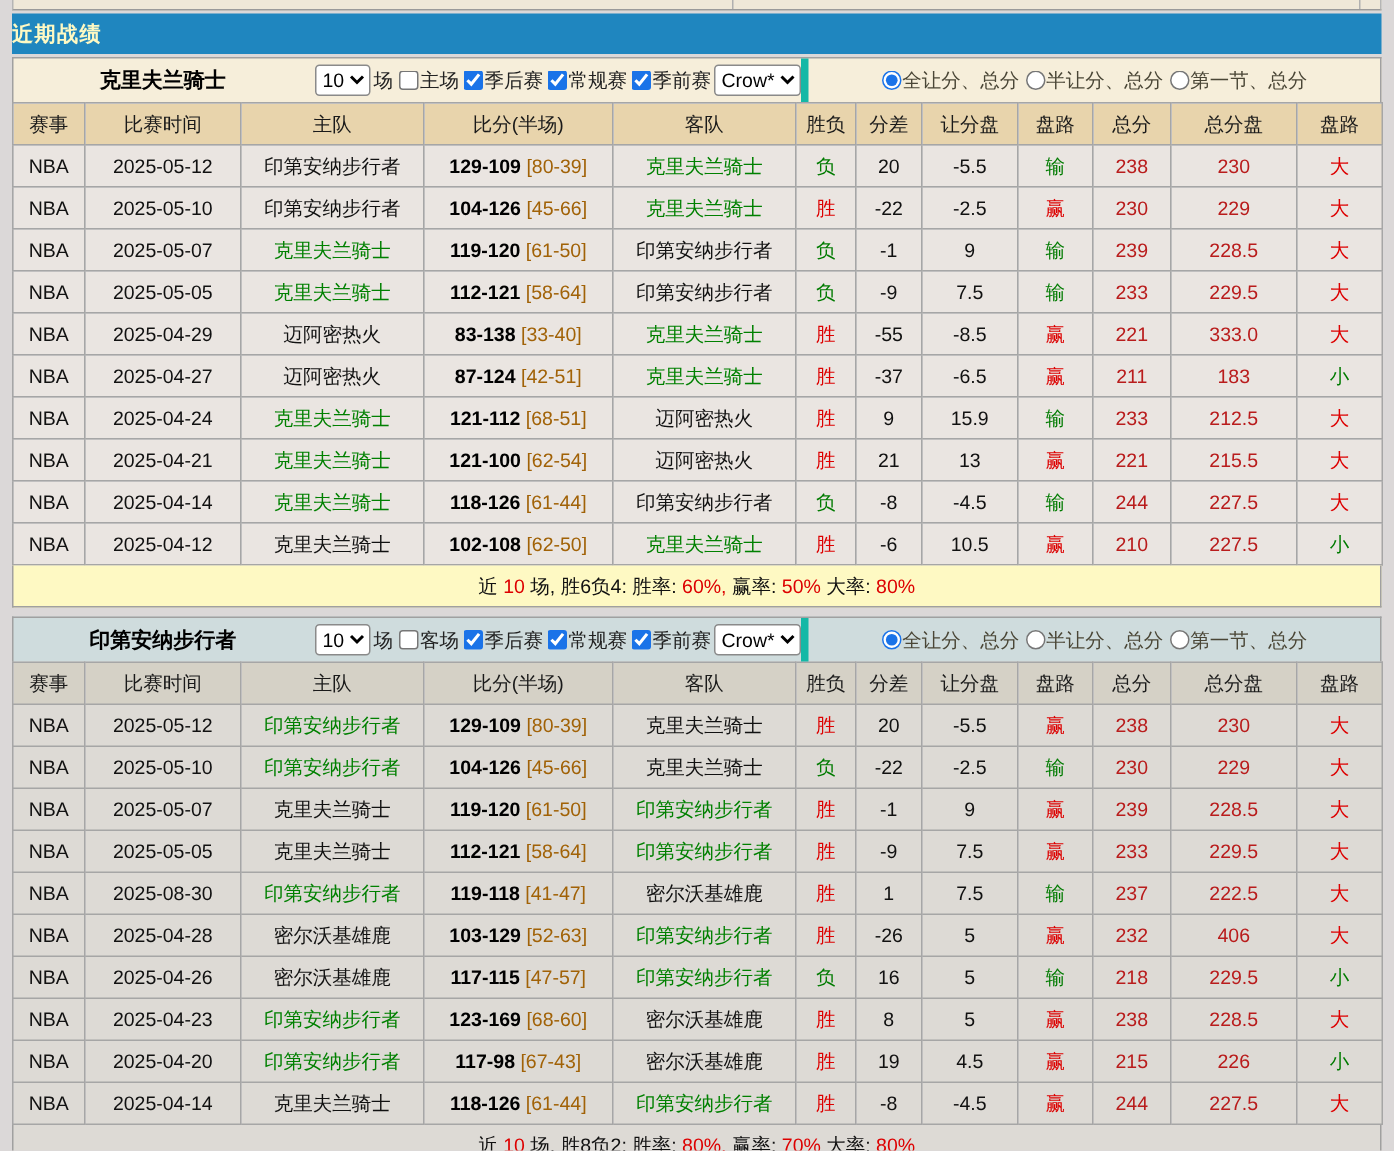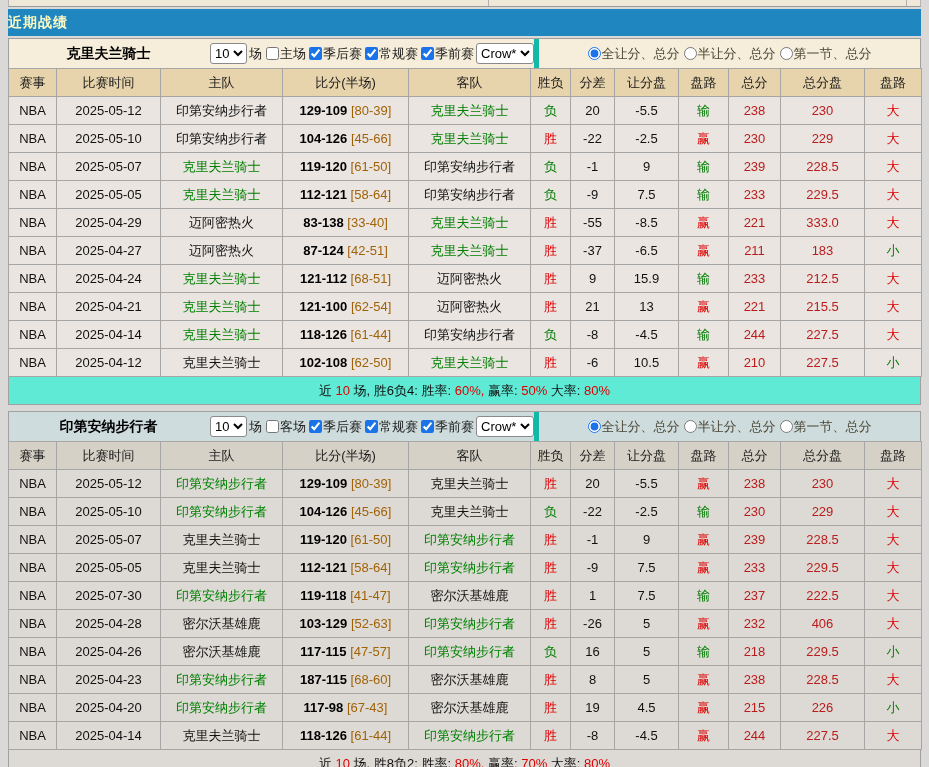--- a/index.html
+++ b/index.html
@@ -59,21 +59,21 @@
   .half{color:#a16207;}
   .blue{color:#b91c1c;}
   .red{color:#DD0000;}
   .green{color:#007B00;}
   .hl{color:#008000;}
   
   .summary{
     height:27px;line-height:27px;text-align:center;
     border:1px solid #a0a0a0;border-top:none;color:#111;
   }
-  .sec1 .summary{background:#5eead4;}
+  .sec1 .summary{background:#fef9c3;}
   .sec2 .summary{background:#DDDAD5;}
 </style>
 </head>
 <body>
 
 <div class="wrap">
   <div class="top-strip">
     <div class="vline" style="left:479px"></div>
     <div class="vline" style="left:897px"></div>
   </div>
@@ -416,21 +416,21 @@
               <td class="red">胜</td>
               <td>-9</td>
               <td>7.5</td>
               <td class="red">赢</td>
               <td class="blue">233</td>
               <td class="blue">229.5</td>
               <td class="red">大</td>
             </tr>
             <tr>
               <td>NBA</td>
-              <td>2025-07-30</td>
+              <td>2025-08-30</td>
               <td><span class="hl">印第安纳步行者</span></td>
               <td><span class="score-b">119-118</span> <span class="half">[41-47]</span></td>
               <td><span>密尔沃基雄鹿</span></td>
               <td class="red">胜</td>
               <td>1</td>
               <td>7.5</td>
               <td class="green">输</td>
               <td class="blue">237</td>
               <td class="blue">222.5</td>
               <td class="red">大</td>
@@ -460,21 +460,21 @@
               <td>5</td>
               <td class="green">输</td>
               <td class="blue">218</td>
               <td class="blue">229.5</td>
               <td class="green">小</td>
             </tr>
             <tr>
               <td>NBA</td>
               <td>2025-04-23</td>
               <td><span class="hl">印第安纳步行者</span></td>
-              <td><span class="score-b">187-115</span> <span class="half">[68-60]</span></td>
+              <td><span class="score-b">123-169</span> <span class="half">[68-60]</span></td>
               <td><span>密尔沃基雄鹿</span></td>
               <td class="red">胜</td>
               <td>8</td>
               <td>5</td>
               <td class="red">赢</td>
               <td class="blue">238</td>
               <td class="blue">228.5</td>
               <td class="red">大</td>
             </tr>
             <tr>

